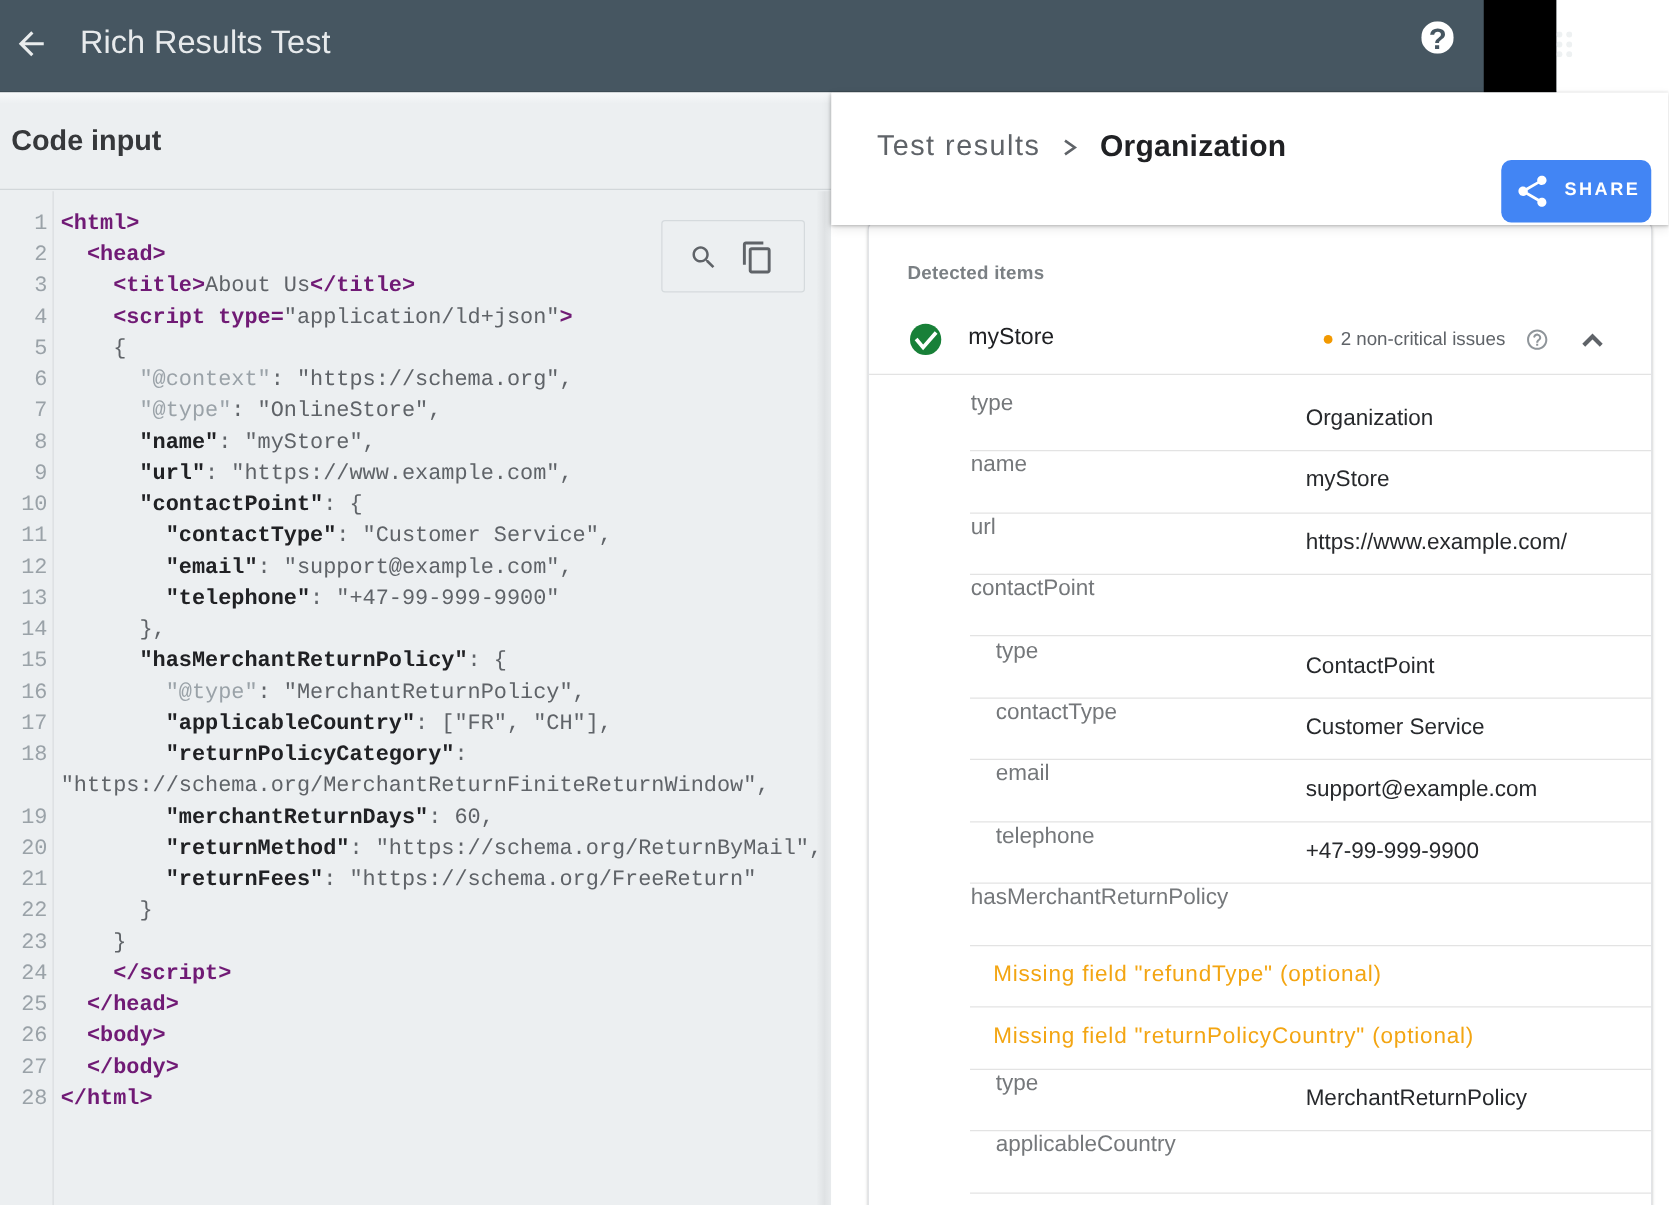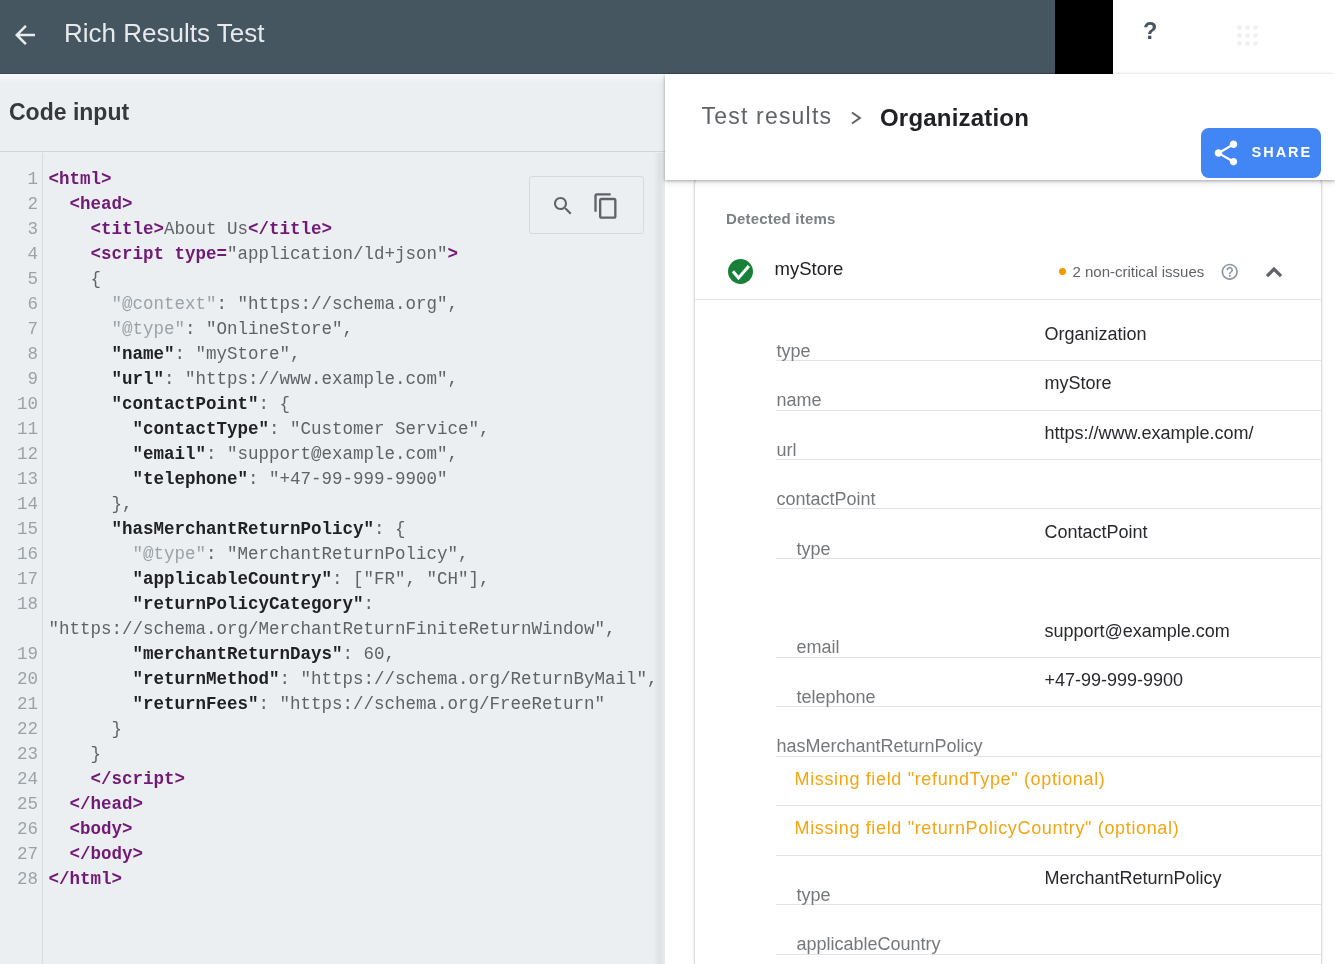--- a/index.html
+++ b/index.html
@@ -2,21 +2,21 @@
 <html><head>
 <meta charset="utf-8">
 <style>
 * { margin:0; padding:0; box-sizing:border-box; }
 html,body { width:1335px; height:964px; overflow:hidden; background:#fff;
   font-family:"Liberation Sans", sans-serif; }
 #stage { position:relative; width:1335px; height:964px; }
 .abs { position:absolute; }
 
 
-#topbar { position:absolute; left:0; top:0; width:1113px; height:74px;
+#topbar { position:absolute; left:0; top:0; width:1245px; height:74px;
   background:#465661; border-bottom:1px solid #3a4850; }
 #topbar .title { position:absolute; left:64px; top:19.5px; font-size:26px; line-height:1;
   color:#e7eaec; letter-spacing:0; }
 #blackbox { position:absolute; right:0; top:0; width:58px; height:74px; background:#000; }
 
 
 #left { position:absolute; left:0; top:74px; width:665px; height:890px;
   background:#eceff1;padding-left:12px; }
 #lefthead { position:absolute; left:0; top:0; width:665px; height:78px;
   background:linear-gradient(#f7f9fa 0px, #eceff1 9px); border-bottom:1px solid #d2d7da; }
@@ -52,21 +52,21 @@
 #card .dl { position:absolute; left:31px; top:33px; font-size:15px; font-weight:700;
   color:#7b8084; letter-spacing:0.2px; }
 #checkc { position:absolute; left:32.5px; top:81.5px; width:25px; height:25px; border-radius:50%;
   background:#188038; }
 #card .store { position:absolute; left:79.5px; top:82.5px; font-size:18.5px; line-height:1; color:#202124; }
 #dot { position:absolute; left:363.5px; top:90.5px; width:7px; height:7px; border-radius:50%; background:#f29900; }
 #card .issues { position:absolute; left:377.5px; top:86px; font-size:15px; color:#5f6368; }
 #hdrline { position:absolute; left:0; top:122px; width:626px; height:1px; background:#e3e3e3; }
 
 .row { position:absolute; left:81px; width:545px; height:49.45px; border-bottom:1px solid #e3e3e3; }
-.row .k { position:absolute; left:0.5px; top:30px; font-size:18px; line-height:1; color:#75787b; }
+.row .k { position:absolute; left:0.5px; top:1px; font-size:18px; line-height:1; color:#75787b; }
 .row .k.ind { left:20.5px; }
 .row .v { position:absolute; left:268.5px; top:13.3px; font-size:18px; line-height:1; color:#27292c; }
 .row .w { position:absolute; left:18.5px; top:13.3px; font-size:18px; line-height:1; color:#f3a512; letter-spacing:0.65px; }
 svg { display:block; }
 </style>
 </head>
 <body>
 <div id="stage">
 
   <div id="topbar">
@@ -198,20 +198,24 @@
           <span class="k">url</span>
           <span class="v">https://www.example.com/</span>
         </div>
       <div class="row" style="top:283.05px;">
           <span class="k">contactPoint</span>
         </div>
       <div class="row" style="top:332.5px;">
           <span class="k ind">type</span>
           <span class="v">ContactPoint</span>
         </div>
+      <div class="row" style="top:381.95px;">
+          <span class="k ind">contactType</span>
+          <span class="v">Customer Service</span>
+        </div>
       <div class="row" style="top:431.4px;">
           <span class="k ind">email</span>
           <span class="v">support@example.com</span>
         </div>
       <div class="row" style="top:480.85px;">
           <span class="k ind">telephone</span>
           <span class="v">+47-99-999-9900</span>
         </div>
       <div class="row" style="top:530.3px;">
           <span class="k">hasMerchantReturnPolicy</span>

